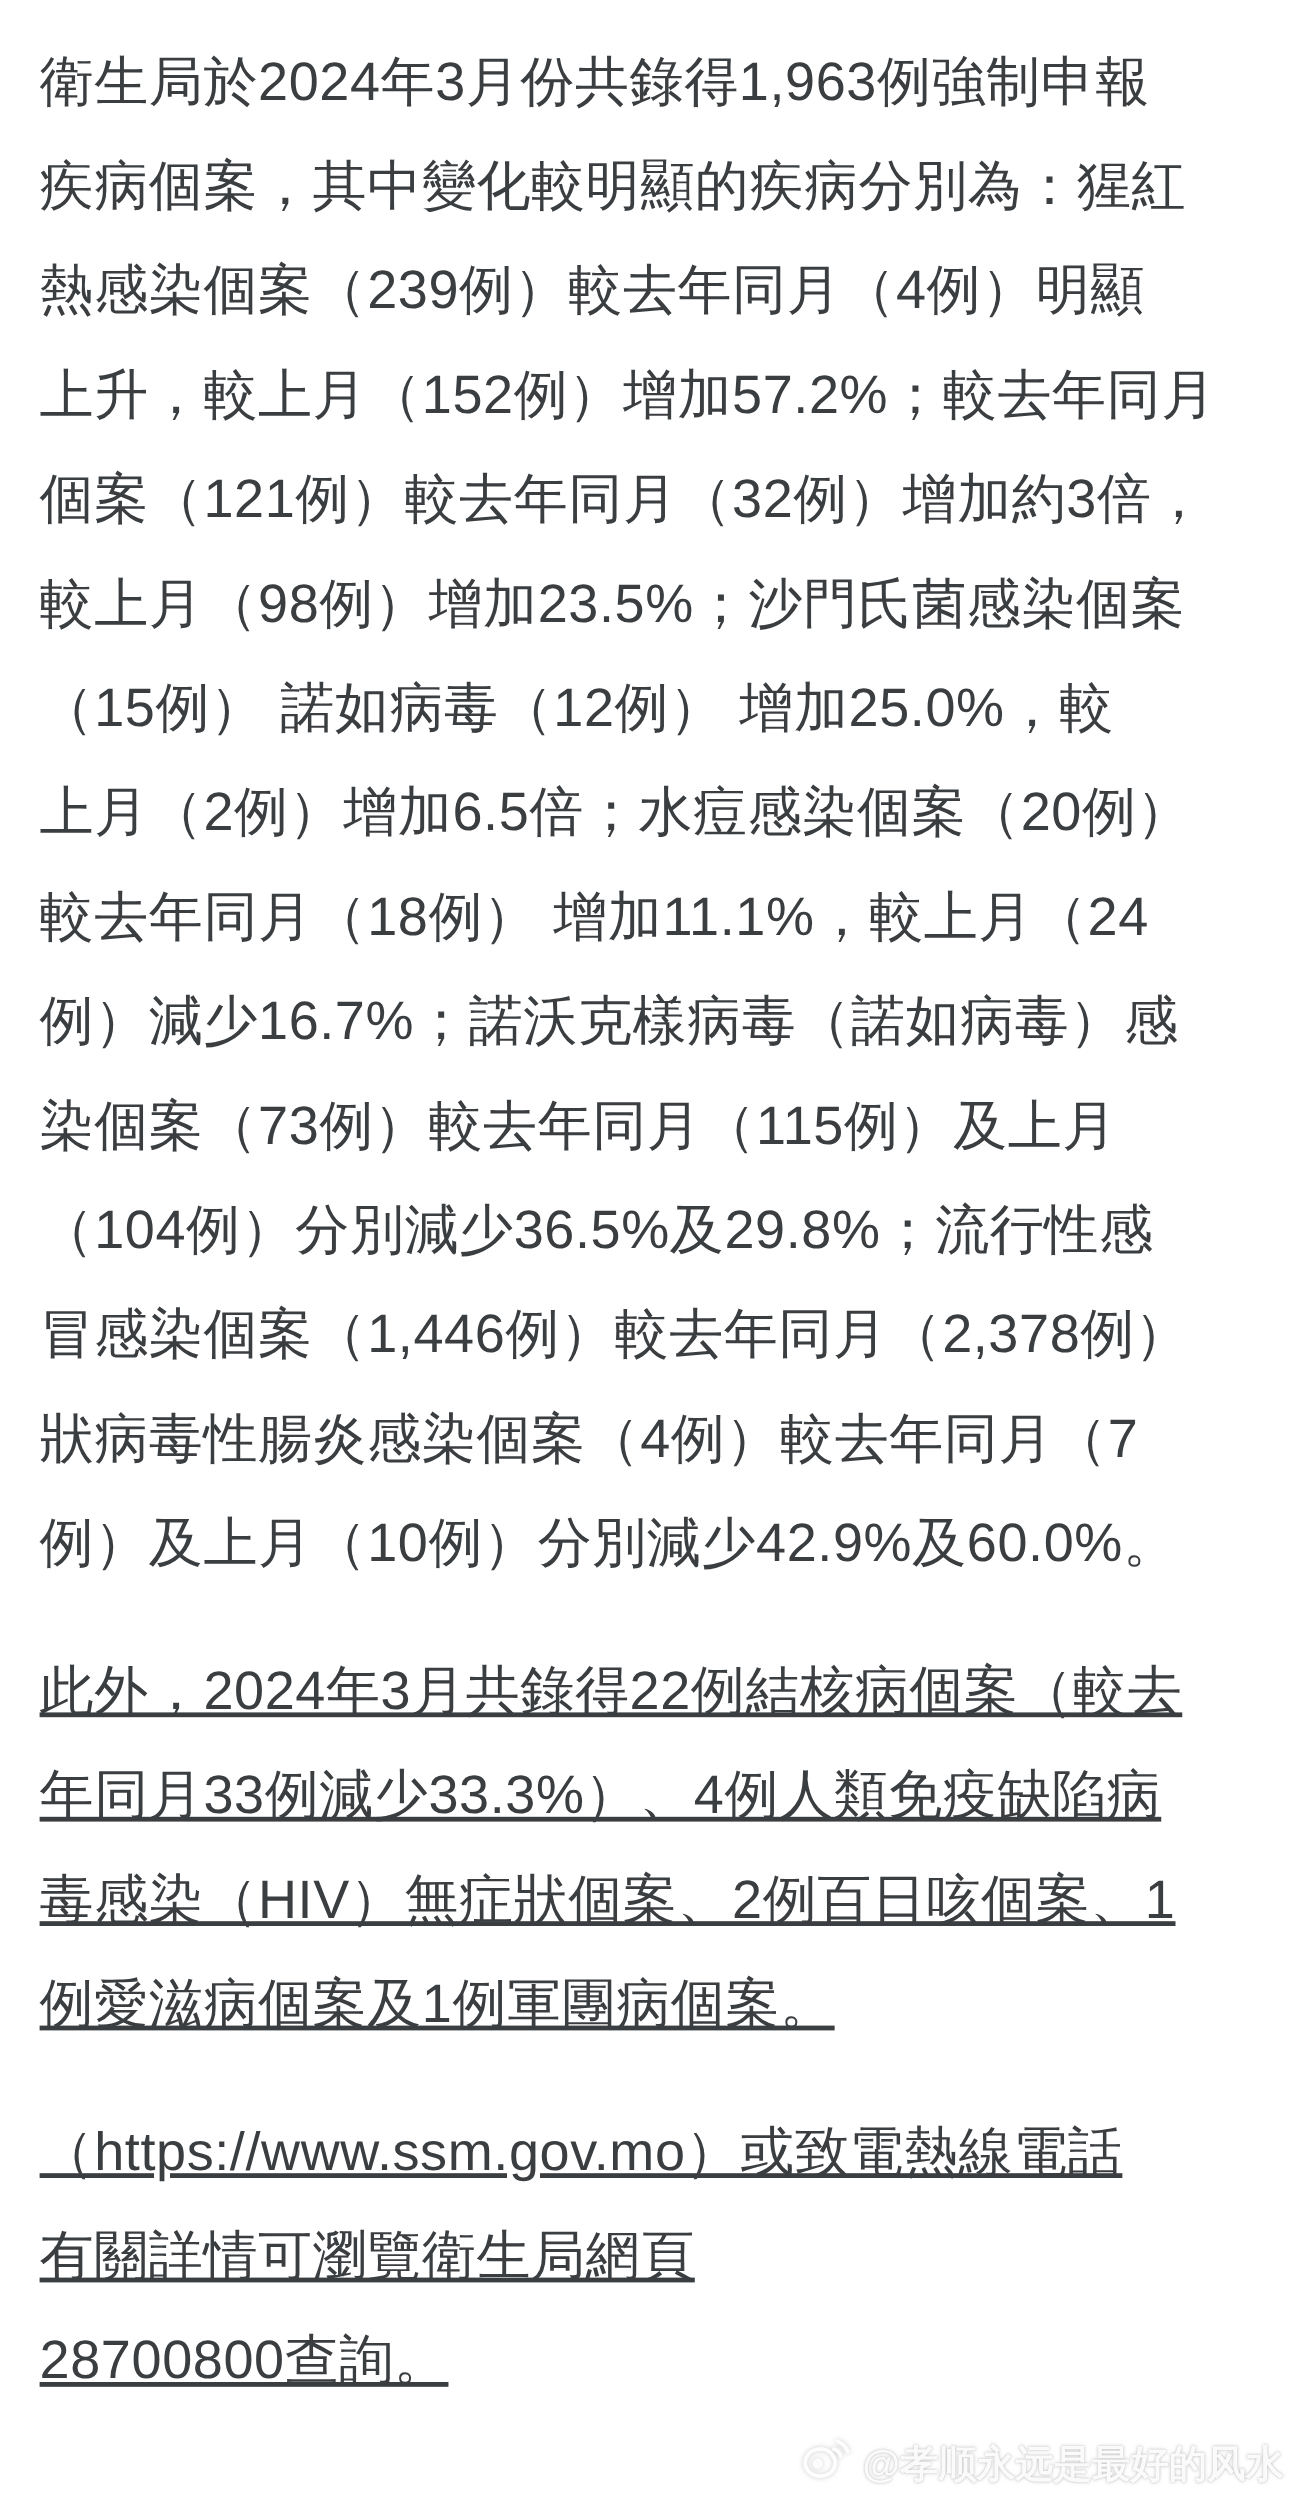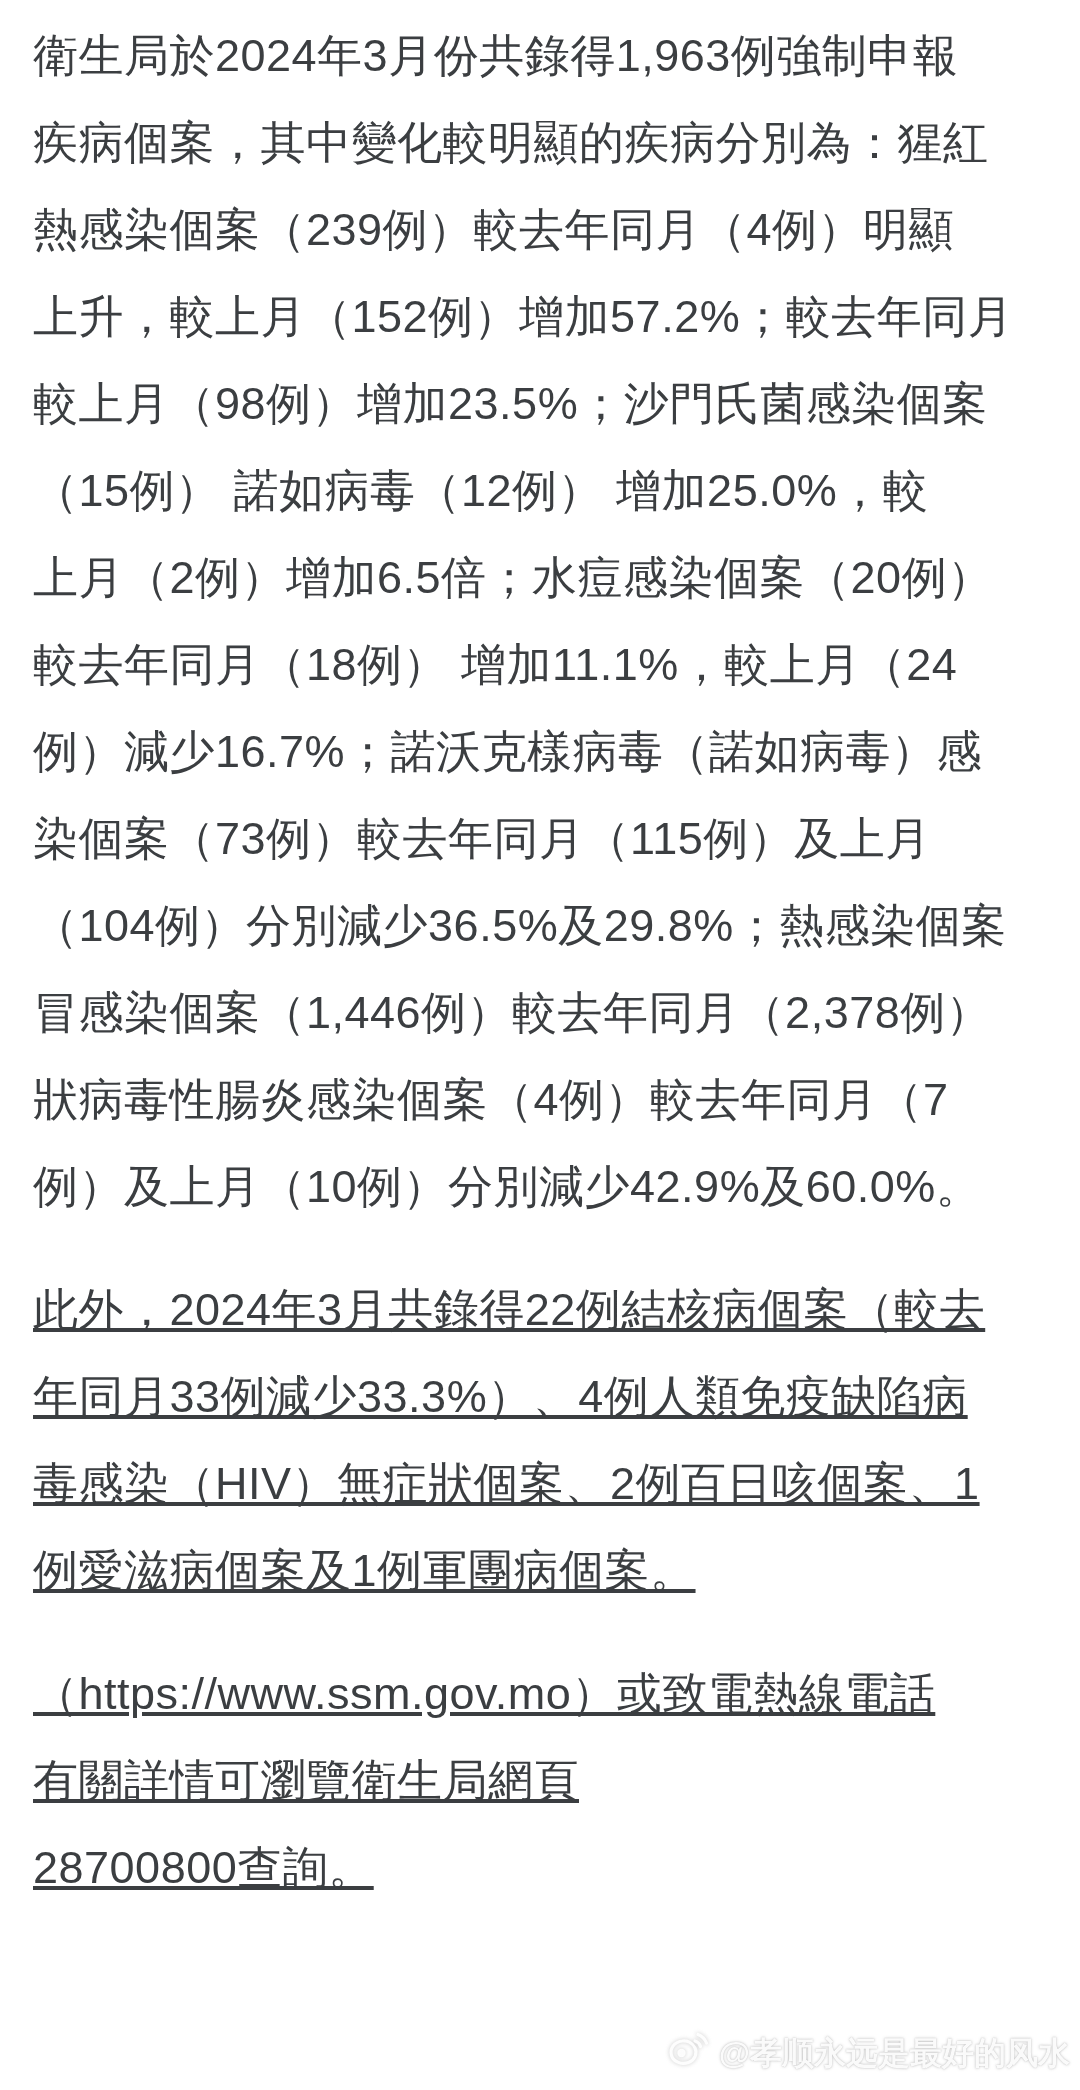--- a/index.html
+++ b/index.html
@@ -7,21 +7,21 @@
     width: 1080px;
     height: 2090px;
   }
   body {
     background: #ffffff;
     font-family: "Liberation Sans", sans-serif;
     position: relative;
     overflow: hidden;
   }
   .article {
-    padding: 12px 28px 0 33px;
+    padding: 24px 28px 0 33px;
     color: #3b3e41;
     font-size: 45px;
   }
   .paragraph + .paragraph {
     margin-top: 36px;
     text-decoration: underline;
   }
   .text-line {
     height: 87px;
     line-height: 87px;
@@ -49,27 +49,28 @@
 </style>
 </head>
 <body>
 
 <main class="article" id="article" style="color: rgb(59, 62, 65);">
     <div class="paragraph">
       <div class="text-line">衛生局於2024年3月份共錄得1,963例強制申報</div>
       <div class="text-line">疾病個案，其中變化較明顯的疾病分別為：猩紅</div>
       <div class="text-line">熱感染個案（239例）較去年同月（4例）明顯</div>
       <div class="text-line">上升，較上月（152例）增加57.2%；較去年同月</div>
+      <div class="text-line">個案（121例）較去年同月（32例）增加約3倍，</div>
       <div class="text-line">較上月（98例）增加23.5%；沙門氏菌感染個案</div>
       <div class="text-line">（15例） 諾如病毒（12例） 增加25.0%，較</div>
       <div class="text-line">上月（2例）增加6.5倍；水痘感染個案（20例）</div>
       <div class="text-line">較去年同月（18例） 增加11.1%，較上月（24</div>
       <div class="text-line">例）減少16.7%；諾沃克樣病毒（諾如病毒）感</div>
       <div class="text-line">染個案（73例）較去年同月（115例）及上月</div>
-      <div class="text-line">（104例）分別減少36.5%及29.8%；熱感染個案</div>
+      <div class="text-line">（104例）分別減少36.5%及29.8%；流行性感</div>
       <div class="text-line">冒感染個案（1,446例）較去年同月（2,378例）</div>
       <div class="text-line">狀病毒性腸炎感染個案（4例）較去年同月（7</div>
       <div class="text-line">例）及上月（10例）分別減少42.9%及60.0%。</div>
     </div>
     <div class="paragraph">
       <div class="text-line">此外，2024年3月共錄得22例結核病個案（較去</div>
       <div class="text-line">年同月33例減少33.3%）、4例人類免疫缺陷病</div>
       <div class="text-line">毒感染（HIV）無症狀個案、2例百日咳個案、1</div>
       <div class="text-line">例愛滋病個案及1例軍團病個案。</div>
     </div>

